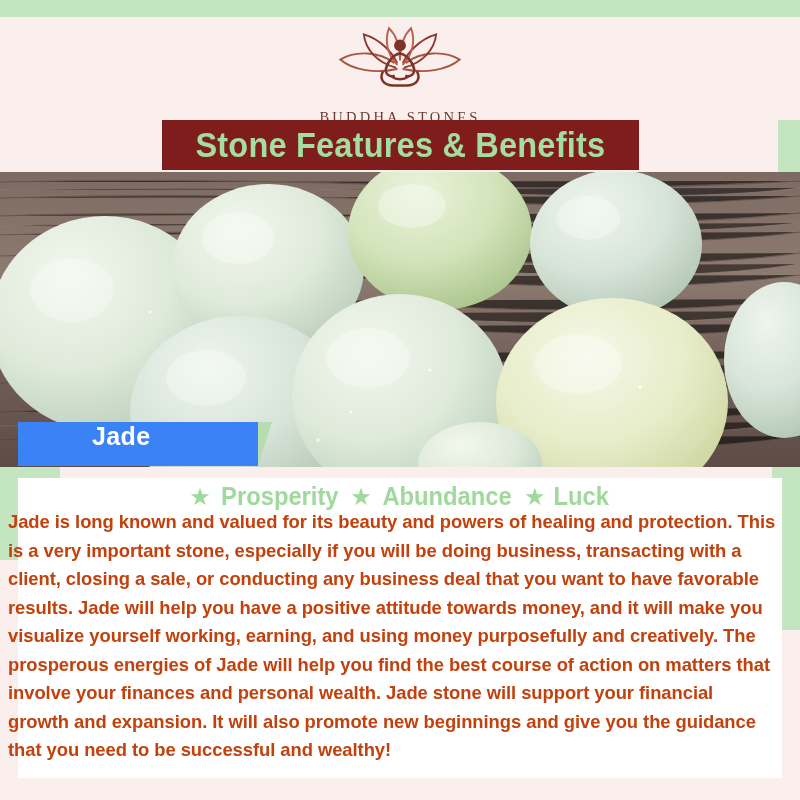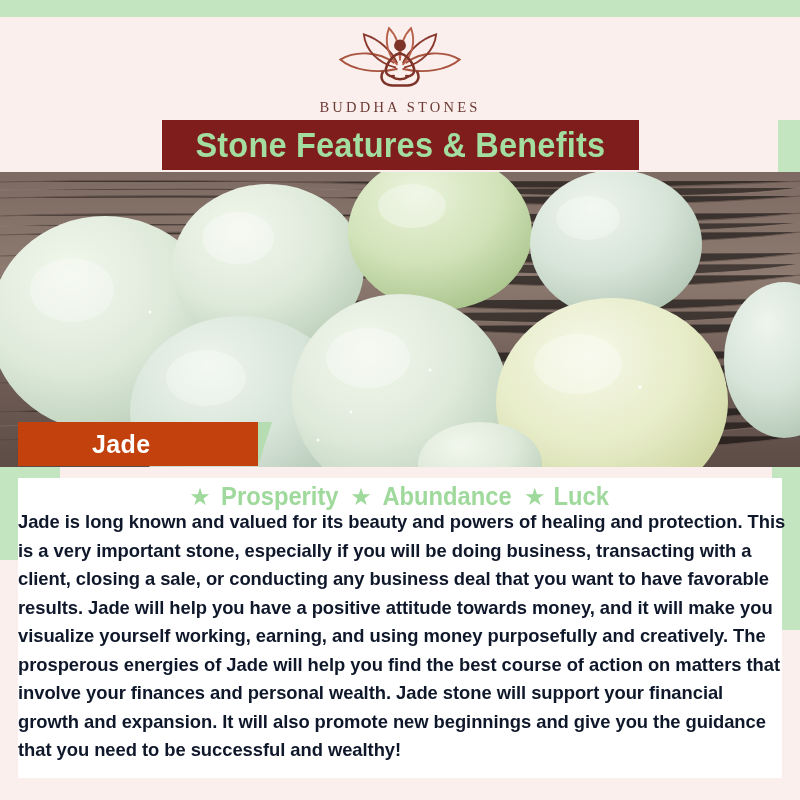--- a/index.html
+++ b/index.html
@@ -85,21 +85,21 @@
     flex-direction: column;
     align-items: center;
     padding-top: 8px;
   }
   #logo-mark {
     width: 160px;
     height: 66px;
     display: block;
   }
   #brand-name {
-    margin-top: 8px;
+    margin-top: 18px;
     font-family: "Liberation Serif", serif;
     font-size: 14.5px;
     letter-spacing: 3.2px;
     color: #6b3a34;
     text-align: center;
     white-space: nowrap;
   }
 
   
   #title-banner {
@@ -134,23 +134,22 @@
   }
   #photo svg { display: block; }
 
   
   #stone-banner {
     position: absolute;
     left: 18px;
     top: 422px;
     width: 240px;
     height: 44px;
-    background: #c2410c;
-    display: flex;
-    align-items: center;
+    background: #3b82f6;
+    display: flex;
   }
   #stone-banner::after {
     content: "";
     position: absolute;
     right: -14px;
     top: 0;
     width: 14px;
     height: 44px;
     background: #b6ddb2;
     clip-path: polygon(0 0, 100% 0, 0 100%);
@@ -199,27 +198,27 @@
     font-size: 25px;
     font-weight: bold;
     color: #9fd99c;
     white-space: nowrap;
     transform: scaleX(0.95);
   }
 
   
   #body-copy {
     position: absolute;
-    left: 18px;
+    left: 8px;
     top: 508px;
     width: 770px;
     font-size: 18.4px;
     font-weight: bold;
     line-height: 28.5px;
-    color: #0f172a;
+    color: #c2410c;
     letter-spacing: -0.05px;
     text-align: left;
   }
 </style>
 </head>
 <body>
 
 <div id="page">
 
   <div class="band" id="band-top"></div>

